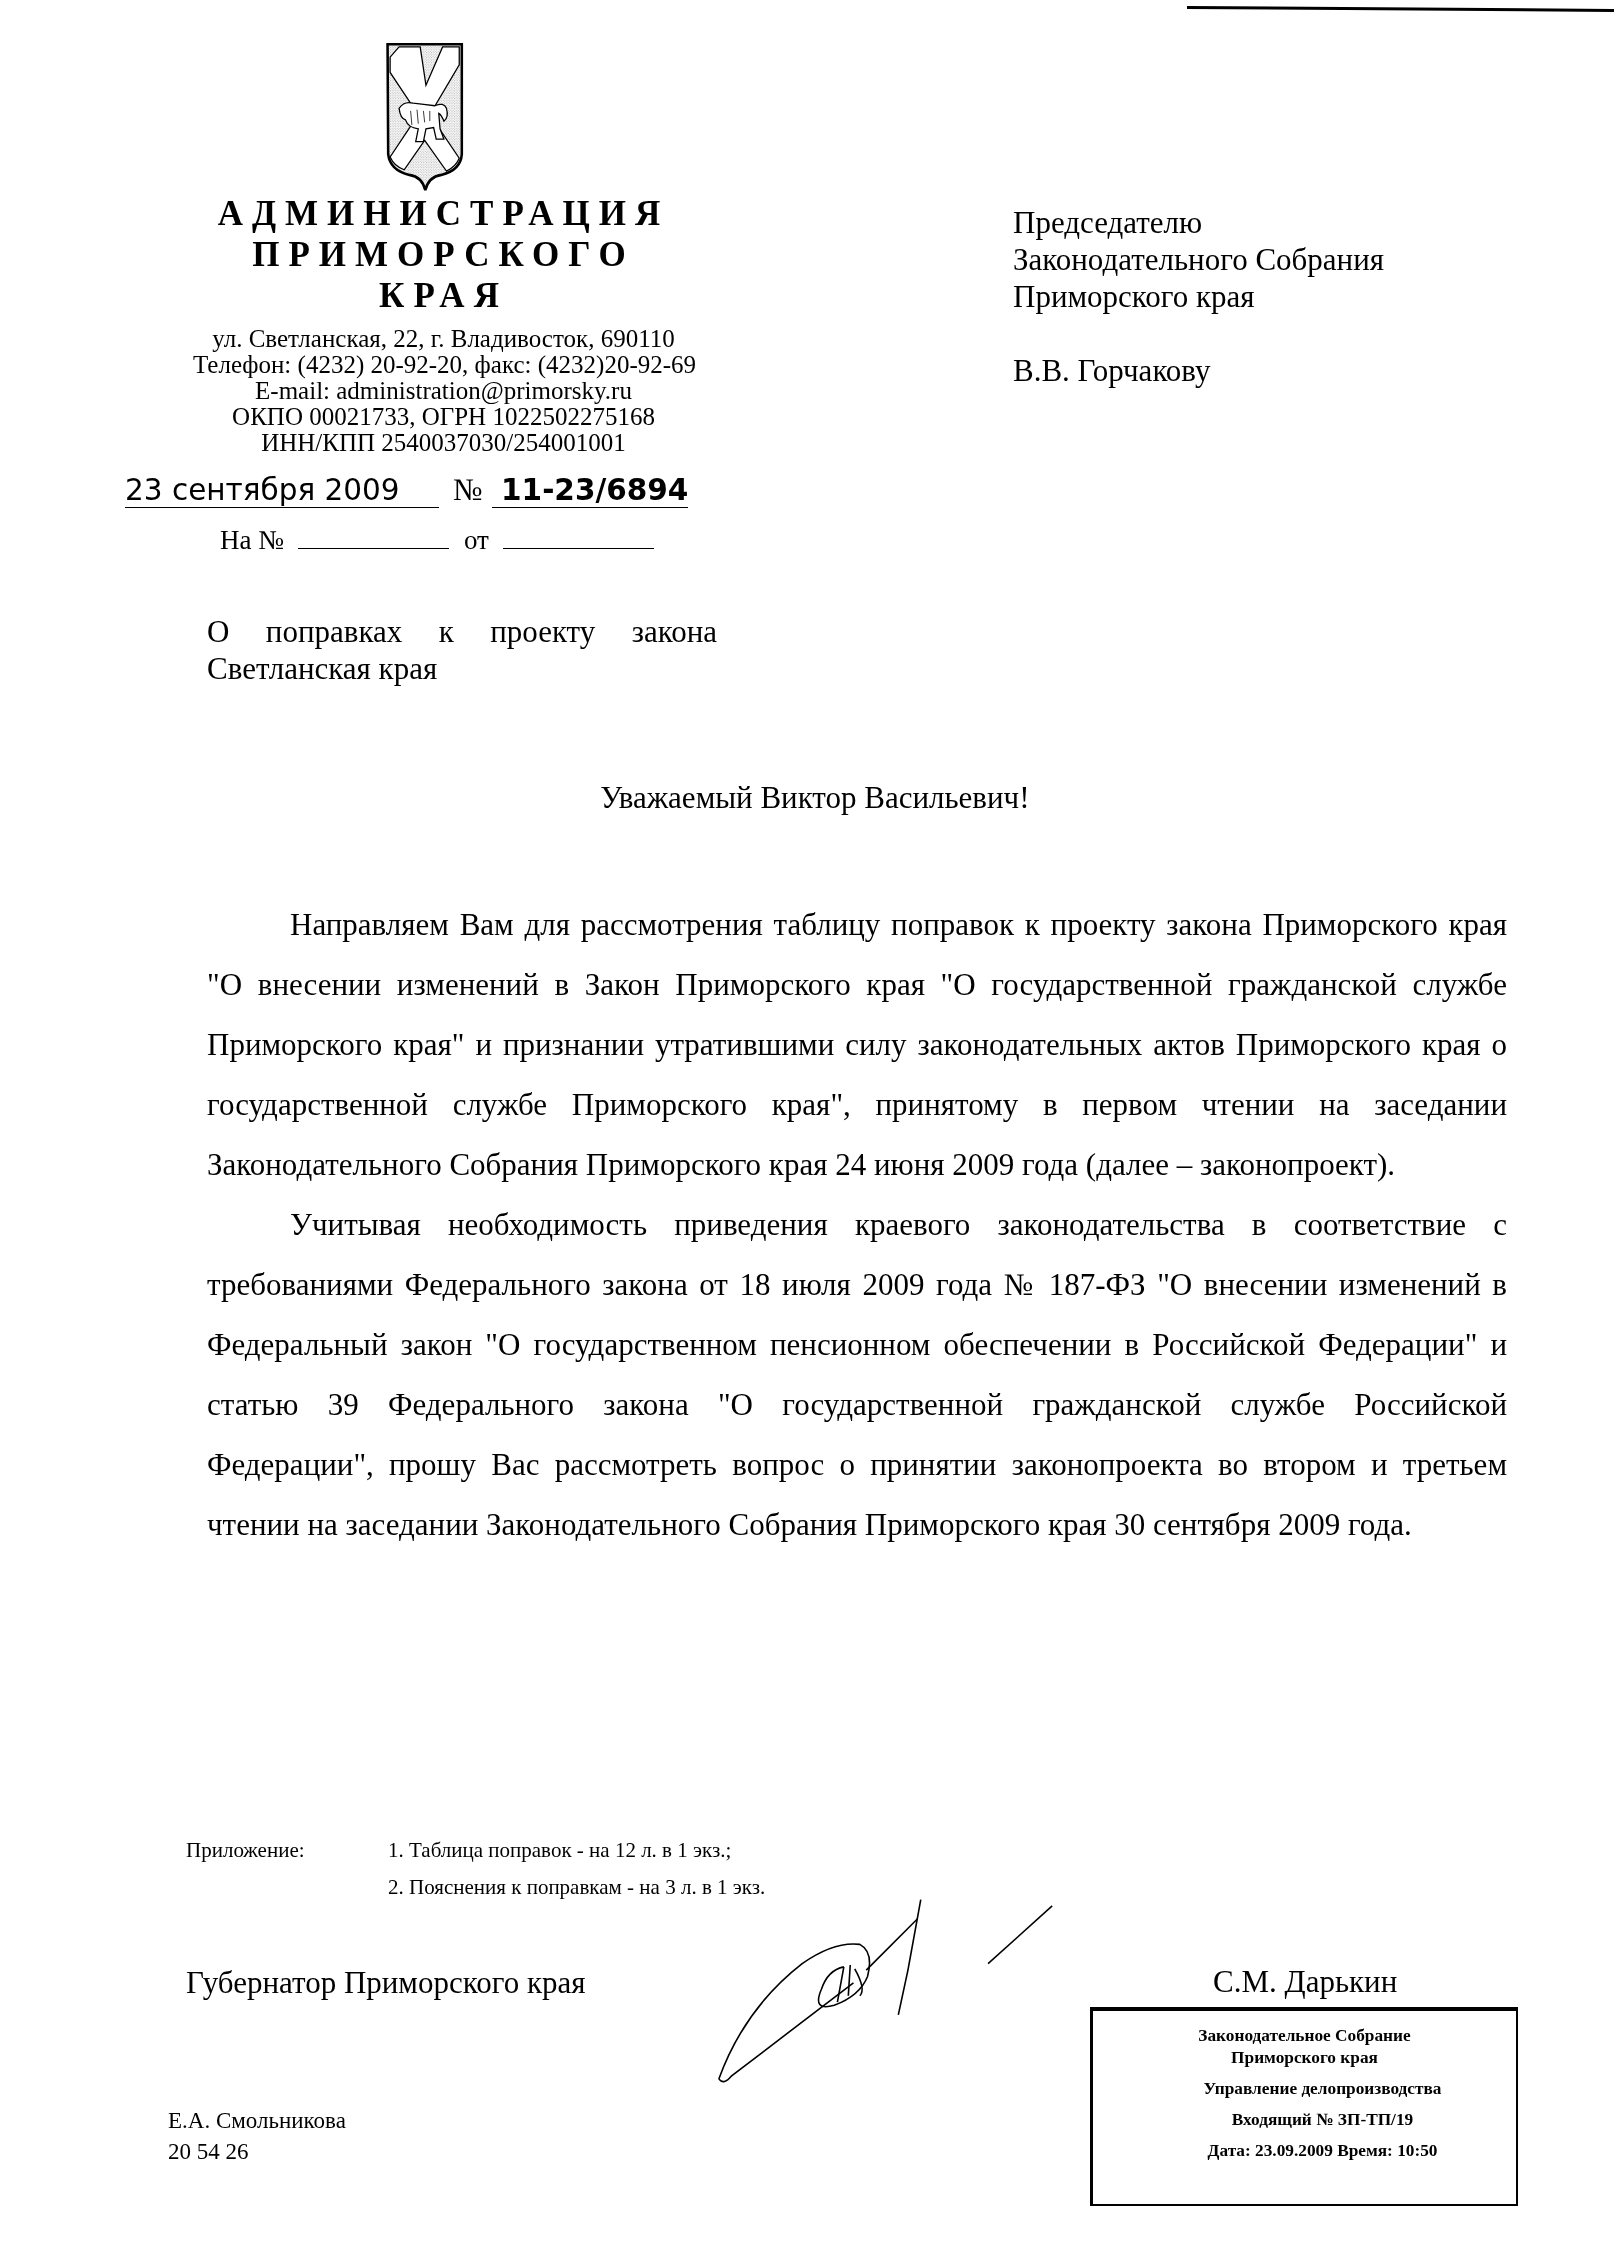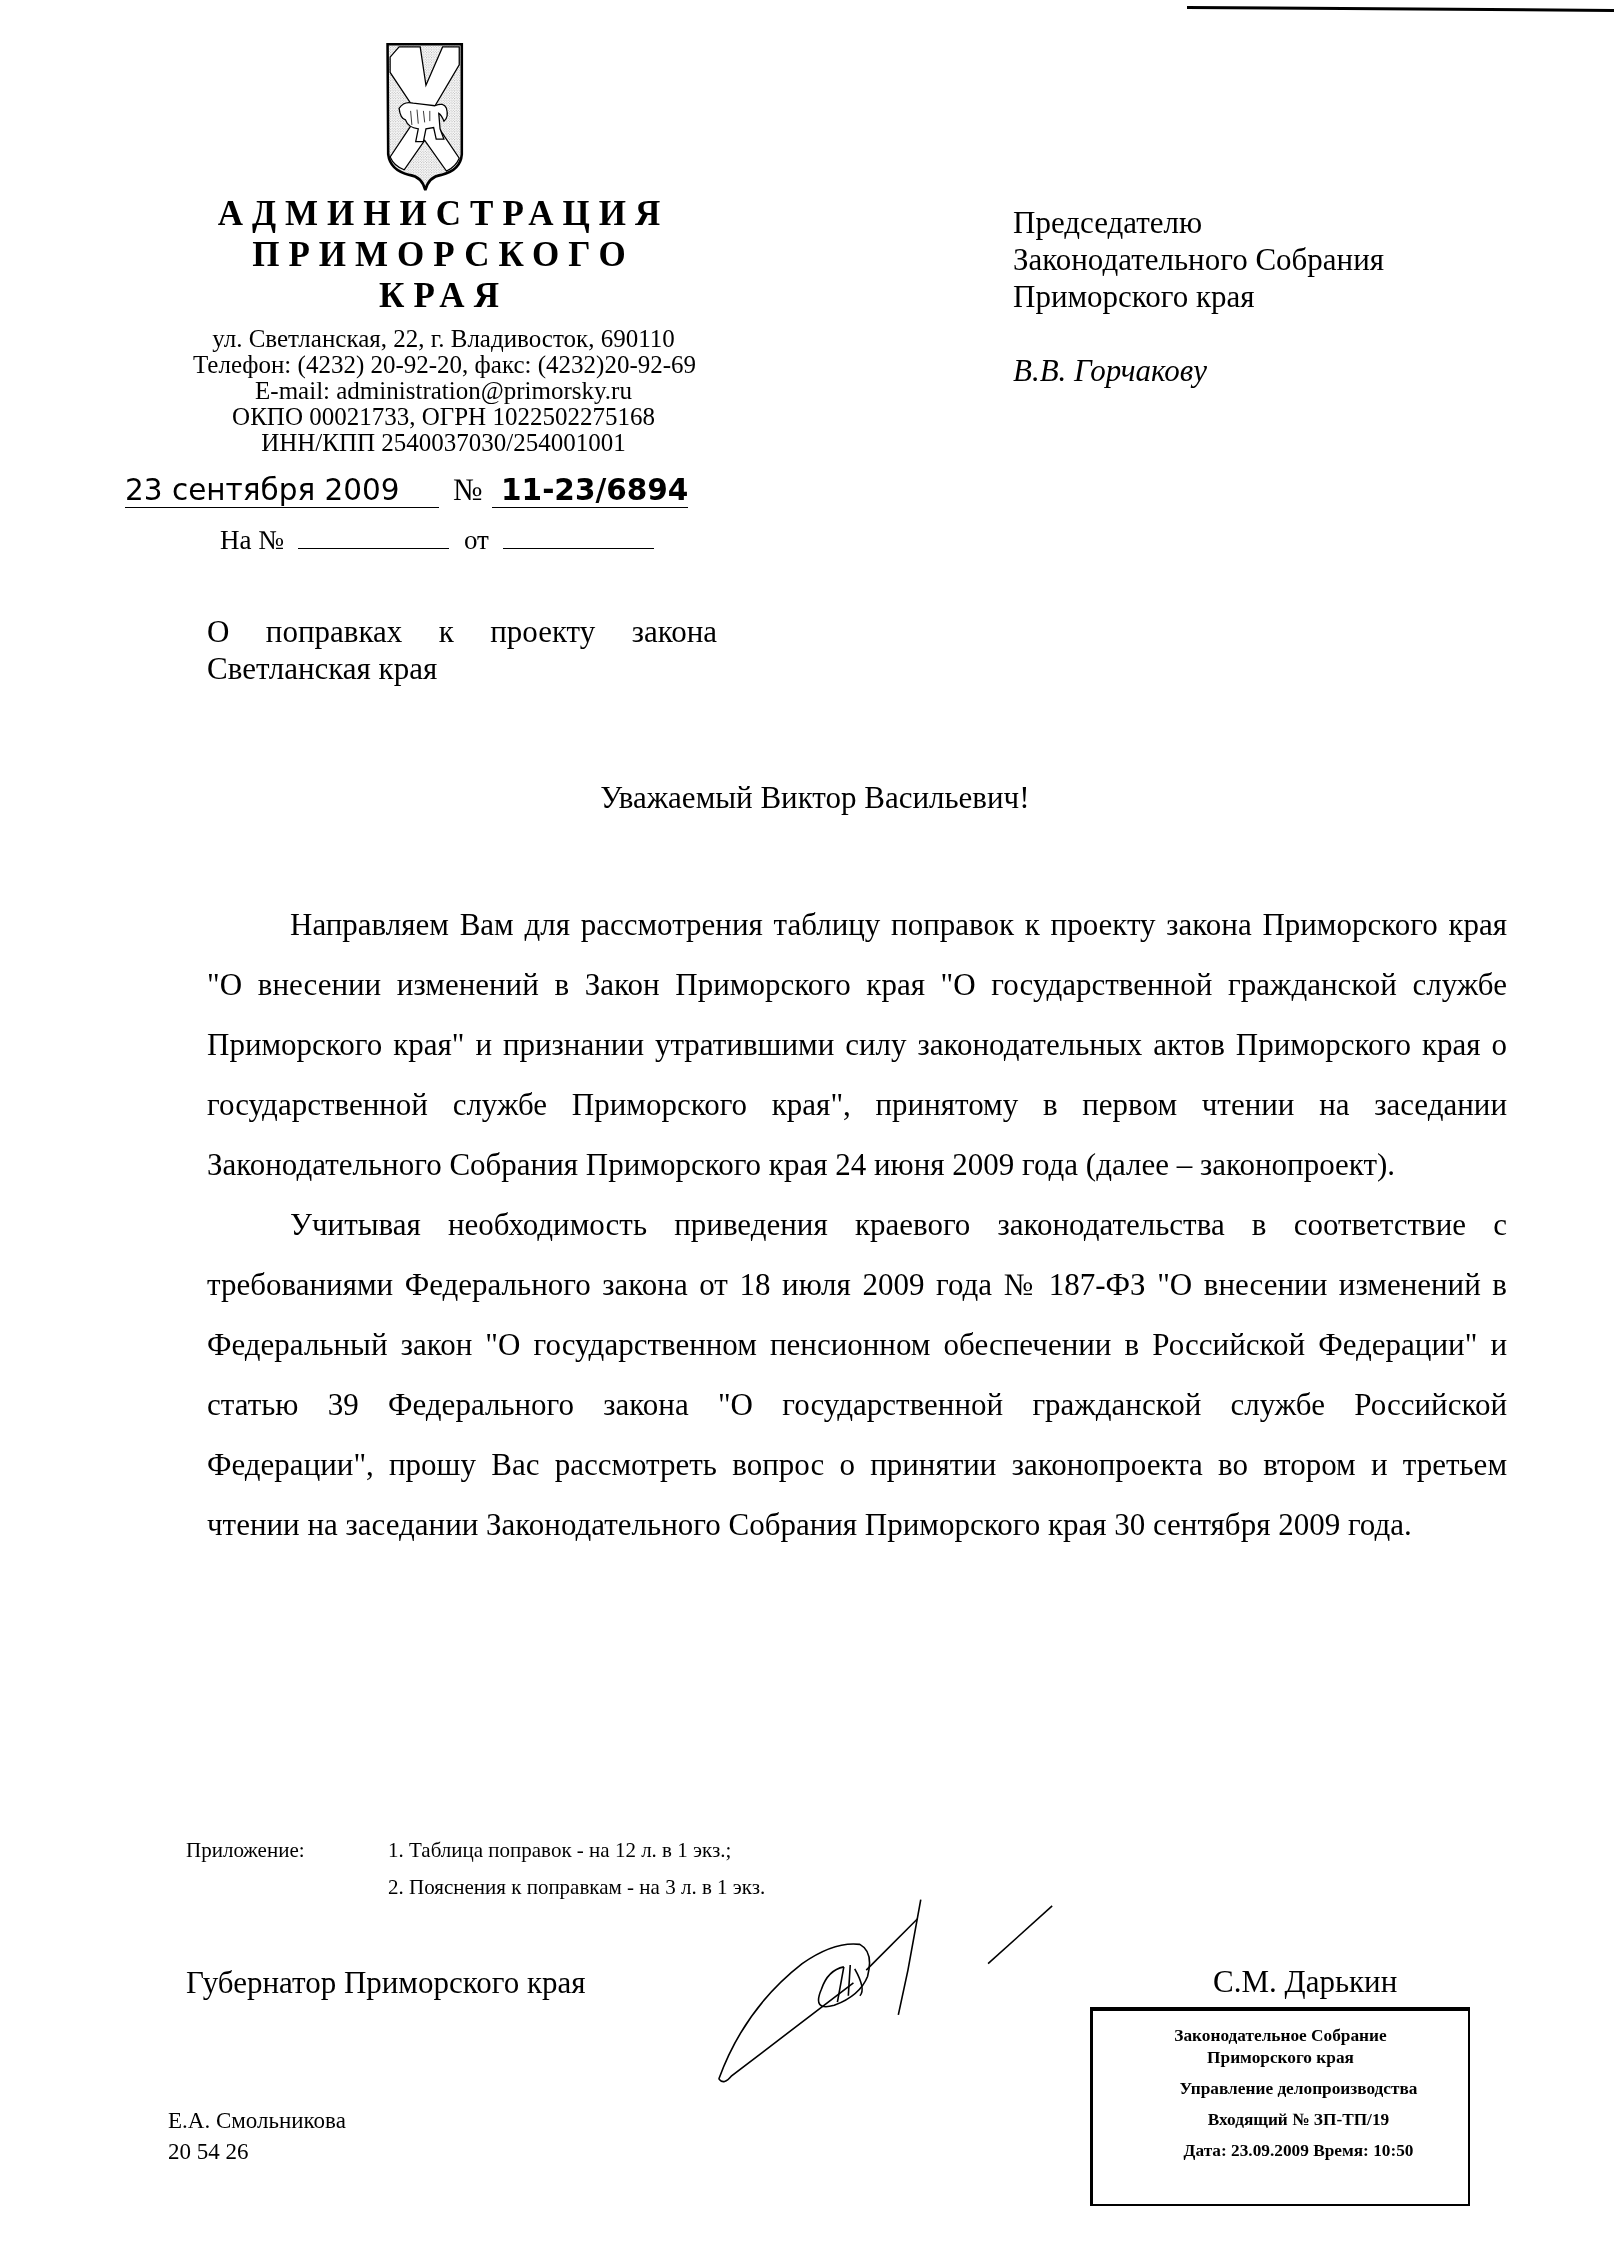--- a/index.html
+++ b/index.html
@@ -21,39 +21,39 @@
   .regline .date { display: inline-block; border-bottom: 1.3px solid #000; padding-right: 39px; }
   .regline .no-sign { font-family: "Liberation Serif", serif; font-size: 31px; margin-left: 5.1px; }
   .regline .regno { display: inline-block; border-bottom: 1.3px solid #000; padding-left: 9px; font-weight: bold; padding-right: 0; }
 
   .reply-line { left: 220px; top: 525px; font-size: 27px; white-space: nowrap; }
   .blank { display: inline-block; border-bottom: 1.3px solid #000; width: 151px; height: 19px; vertical-align: baseline; margin: 0 7.7px; }
 
   .subject { left: 207px; top: 613px; width: 510px; font-size: 31px; line-height: 37px; text-align: justify; text-align-last: left; }
 
   .addressee { left: 1013px; top: 204px; font-size: 31px; line-height: 37px; }
-  .addressee .name { margin-top: 37px; font-style: italic; }
+  .addressee .name { margin-top: 37px; }
 
   .greeting { left: 0; width: 1617px; text-align: center; top: 780px; font-size: 31px; padding-left: 6.4px; }
 
   .body-text { left: 207px; top: 895px; width: 1300px; font-size: 31px; line-height: 60px; text-align: justify; }
   .body-text p { margin: 0; text-indent: 83px; }
   .body-text p + p { margin-top: 0; }
 
   .attach { left: 186px; top: 1832px; font-size: 21px; line-height: 37px; }
   .attach .row { white-space: nowrap; }
   .attach .label { display: inline-block; width: 202px; }
 
   .signer-title { left: 186px; top: 1965px; font-size: 31px; }
   .signer-name { left: 1213px; top: 1964px; font-size: 31px; white-space: nowrap; }
   .signature { left: 706px; top: 1893px; width: 359px; height: 199px; }
 
   .executor { left: 168px; top: 2105px; font-size: 23px; line-height: 31px; }
 
-  .stamp { left: 1090px; top: 2007px; width: 380px; height: 199px; border: 2.6px solid #000; border-top-width: 4.5px; border-left-width: 3.2px; box-sizing: border-box; text-align: center; font-weight: bold; font-size: 17.3px; }
+  .stamp { left: 1090px; top: 2007px; width: 428px; height: 199px; border: 2.6px solid #000; border-top-width: 4.5px; border-left-width: 3.2px; box-sizing: border-box; text-align: center; font-weight: bold; font-size: 17.3px; }
   .stamp .l1 { margin-top: 14px; line-height: 22px; }
   .stamp .l2 { line-height: 22px; }
   .stamp .row { line-height: 22px; margin-top: 9px; margin-left: 36px; }
 </style>
 </head>
 <body>
 
 <div class="abs top-rule"></div>
 
 <svg class="abs emblem" viewBox="0 0 125 240">

